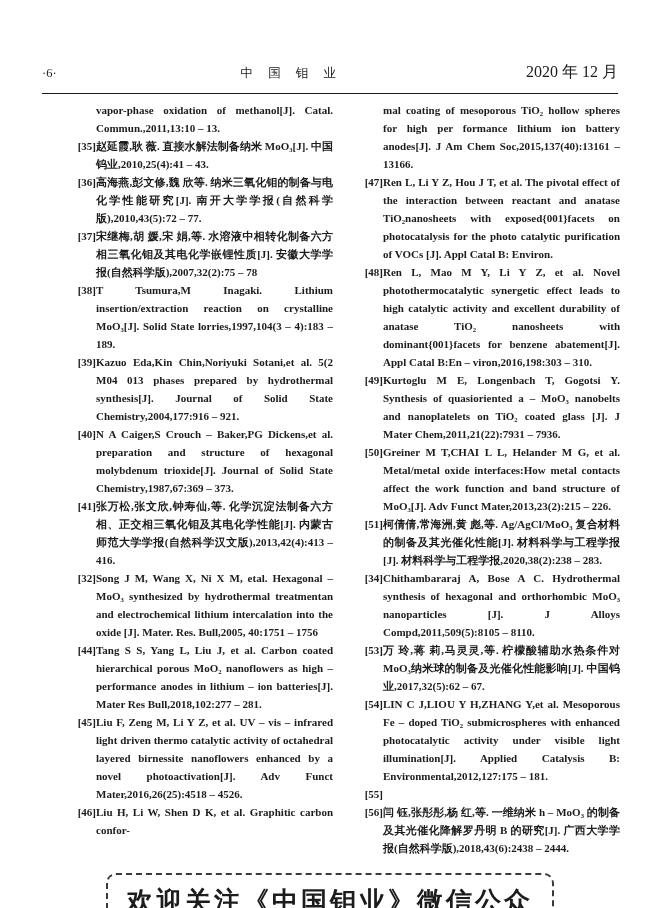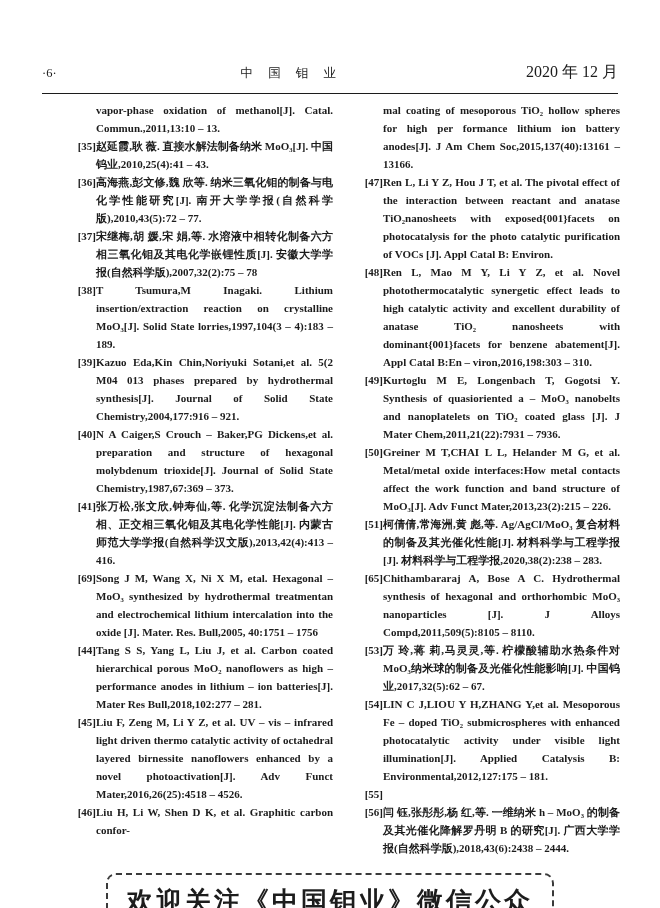--- a/index.html
+++ b/index.html
@@ -101,21 +101,21 @@
           <span class="ref-num">[40]</span>
           <span class="ref-text">N A Caiger,S Crouch – Baker,PG Dickens,et al. preparation and structure of hexagonal molybdenum trioxide[J]. Journal of Solid State Chemistry,1987,67:369 – 373.</span>
         </div>
 
         <div class="ref">
           <span class="ref-num">[41]</span>
           <span class="ref-text">张万松,张文欣,钟寿仙,等. 化学沉淀法制备六方相、正交相三氧化钼及其电化学性能[J]. 内蒙古师范大学学报(自然科学汉文版),2013,42(4):413 – 416.</span>
         </div>
 
         <div class="ref">
-          <span class="ref-num">[69]</span>
+          <span class="ref-num">[32]</span>
           <span class="ref-text">Song J M, Wang X, Ni X M, etal. Hexagonal – MoO₃ synthesized by hydrothermal treatmentan and electrochemical lithium intercalation into the oxide [J]. Mater. Res. Bull,2005, 40:1751 – 1756</span>
         </div>
 
 
         <div class="ref">
           <span class="ref-num">[44]</span>
           <span class="ref-text">Tang S S, Yang L, Liu J, et al. Carbon coated hierarchical porous MoO₂ nanoflowers as high – performance anodes in lithium – ion batteries[J]. Mater Res Bull,2018,102:277 – 281.</span>
         </div>
 
         <div class="ref">
@@ -154,21 +154,21 @@
           <span class="ref-num">[50]</span>
           <span class="ref-text">Greiner M T,CHAI L L, Helander M G, et al. Metal/metal oxide interfaces:How metal contacts affect the work function and band structure of MoO₃[J]. Adv Funct Mater,2013,23(2):215 – 226.</span>
         </div>
 
         <div class="ref">
           <span class="ref-num">[51]</span>
           <span class="ref-text">柯倩倩,常海洲,黄 彪,等. Ag/AgCl/MoO₃ 复合材料的制备及其光催化性能[J]. 材料科学与工程学报[J]. 材料科学与工程学报,2020,38(2):238 – 283.</span>
         </div>
 
         <div class="ref">
-          <span class="ref-num">[65]</span>
+          <span class="ref-num">[34]</span>
           <span class="ref-text">Chithambararaj A, Bose A C. Hydrothermal synthesis of hexagonal and orthorhombic MoO₃ nanoparticles [J]. J Alloys Compd,2011,509(5):8105 – 8110.</span>
         </div>
 
         <div class="ref">
           <span class="ref-num">[53]</span>
           <span class="ref-text">万 玲,蒋 莉,马灵灵,等. 柠檬酸辅助水热条件对 MoO₃纳米球的制备及光催化性能影响[J]. 中国钨业,2017,32(5):62 – 67.</span>
         </div>
 
         <div class="ref">
           <span class="ref-num">[54]</span>

